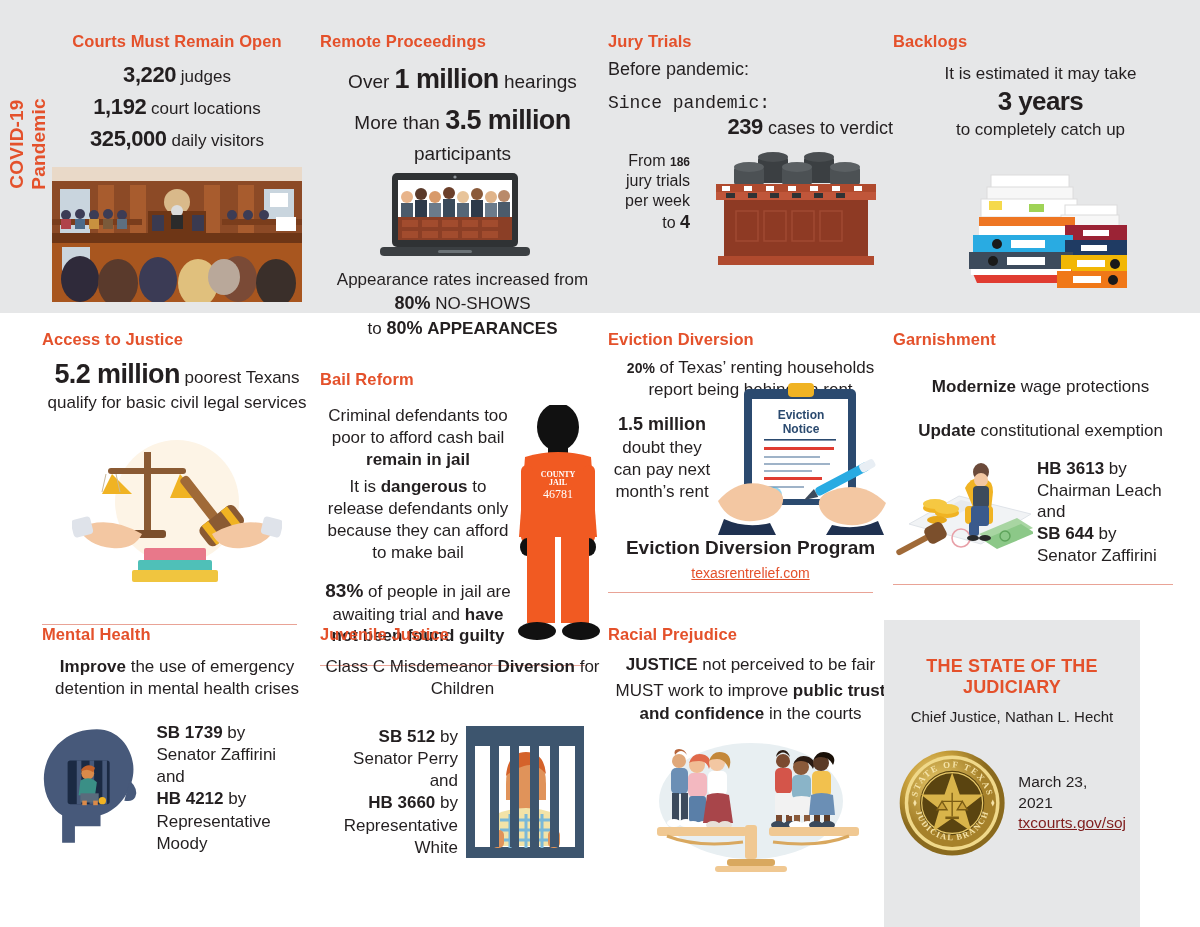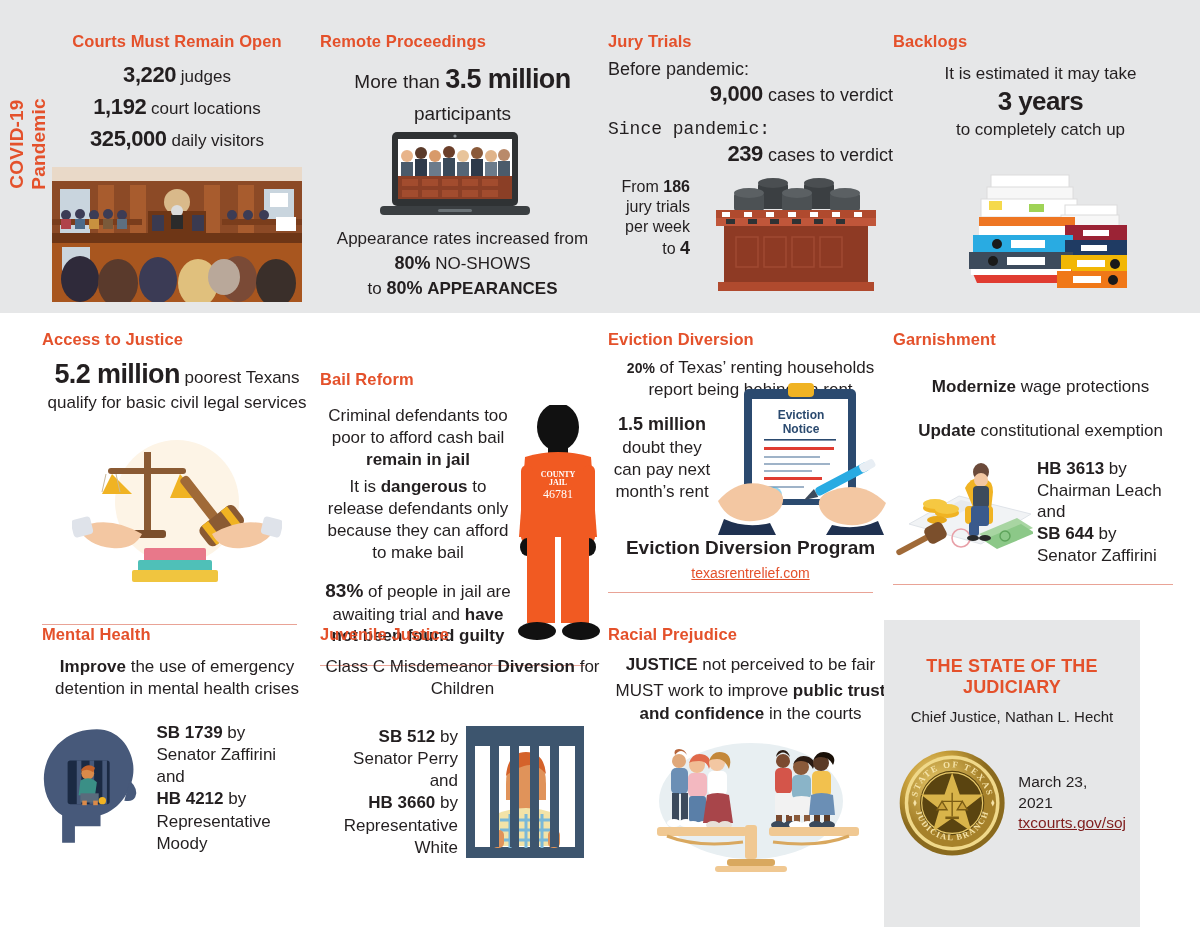--- a/index.html
+++ b/index.html
@@ -146,20 +146,25 @@
         <ellipse cx="224" cy="116" rx="20" ry="24" fill="#3a2f2a"></ellipse>
         <ellipse cx="172" cy="110" rx="16" ry="18" fill="#b9a89a"></ellipse>
       </g>
     </svg>
   </div>
 
   <div class="col c2" style="top:32px;">
     <div class="hd">Remote Proceedings</div>
     <div class="t ctr" style="font-size:19px;line-height:1.5;">
       <div>
+        <span>Over</span>
+        <span class="xbig">1 million</span>
+        <span>hearings</span>
+      </div>
+      <div>
         <span>More than</span>
         <span class="xbig">3.5 million</span>
         <span>participants</span>
       </div>
     </div>
     <svg class="art" width="150" height="92" viewBox="0 0 150 92" style="margin:4px 0 4px 60px;">
       <rect x="12" y="0" width="126" height="74" rx="5" fill="#2f3234"></rect>
       <rect x="18" y="7" width="114" height="60" fill="#ffffff"></rect>
       <circle cx="75" cy="4" r="1.6" fill="#8f9599"></circle>
       <g>
@@ -206,33 +211,29 @@
         <span>to</span>
         <b style="font-size:18px;">80%</b>
         <b>APPEARANCES</b>
       </div>
     </div>
   </div>
 
   <div class="col c3" style="top:32px;">
     <div class="hd">Jury Trials</div>
     <div class="t lft" style="font-size:18px;margin-top:4px;">Before pandemic:</div>
-    <div class="t rgt" style="font-size:18px;">
-      <span class="big">9,000</span>
-      <span>cases to verdict</span>
-    </div>
     <div class="t lft" style="font-size:18px;margin-top:12px;font-family:Liberation Mono, monospace;">Since pandemic:</div>
     <div class="t rgt" style="font-size:18px;">
       <span class="big">239</span>
       <span>cases to verdict</span>
     </div>
     <div class="row" style="margin-top:10px;">
       <div class="t rgt" style="width:82px;font-size:16px;line-height:1.25;">
         <div><span>From</span>
-          <b style="font-size:16px;text-align:center;">186</b></div>
+          <b style="font-size:12px;text-align:center;">186</b></div>
         <div>jury trials per week</div>
         <div><span>to</span>
           <b style="font-size:18px;">4</b></div>
       </div>
       <svg width="190" height="120" viewBox="0 0 190 120" style="margin-left:6px;">
         <g fill="#3b3f42">
           <rect x="62" y="6" width="30" height="26" rx="3"></rect>
             <ellipse cx="77" cy="6" rx="15" ry="5" fill="#4a4e51"></ellipse>
           <rect x="108" y="6" width="30" height="26" rx="3"></rect>
             <ellipse cx="123" cy="6" rx="15" ry="5" fill="#4a4e51"></ellipse>

